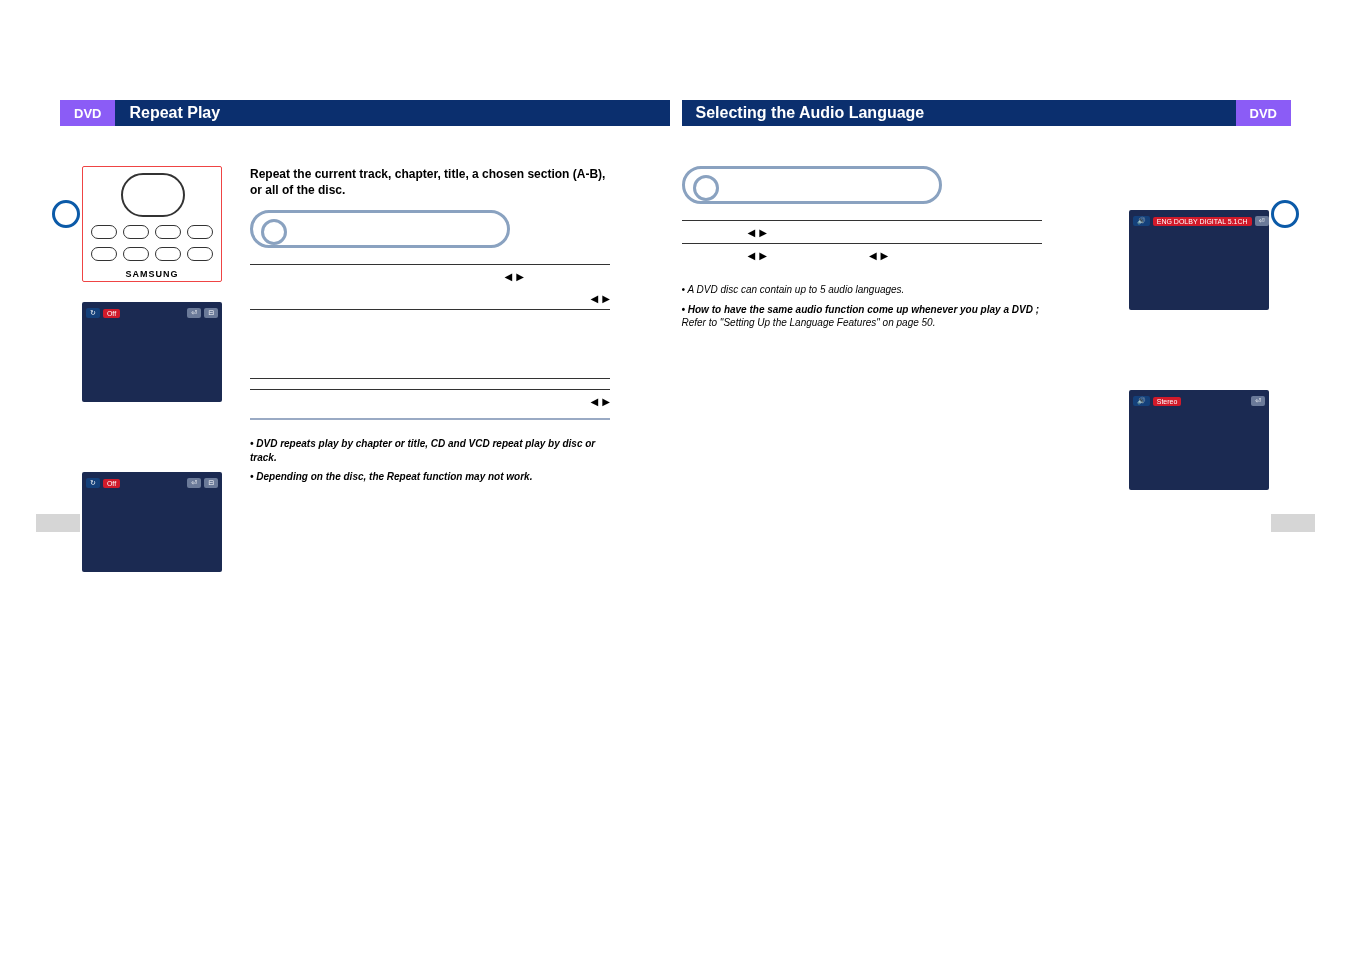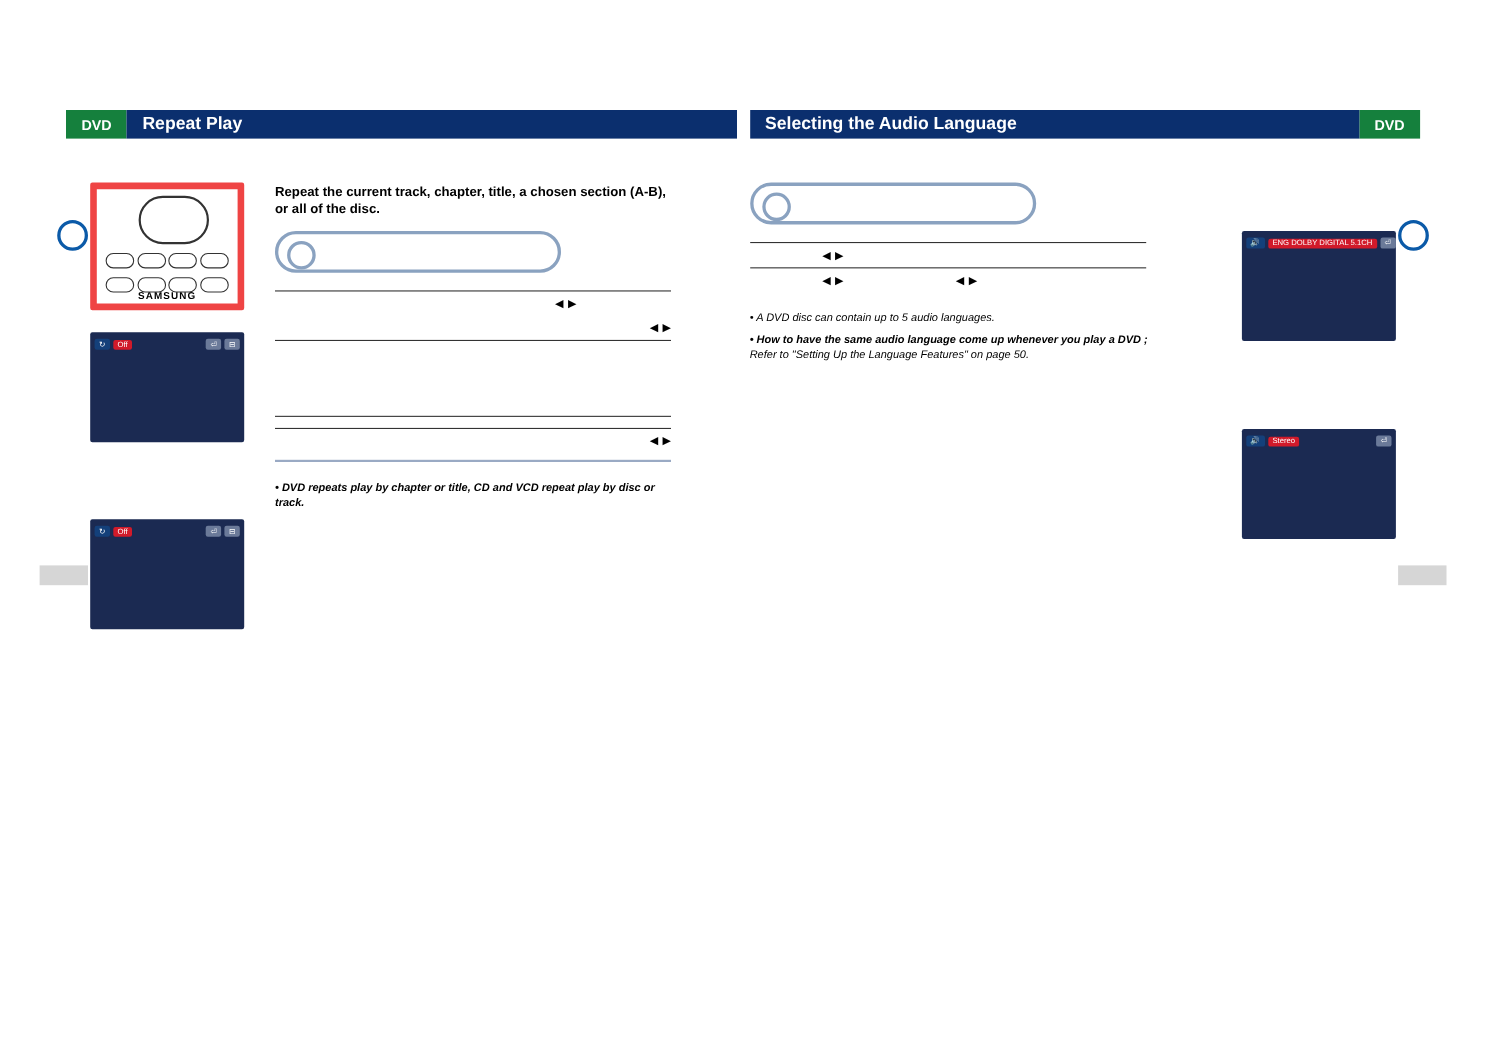--- a/index.html
+++ b/index.html
@@ -23,21 +23,21 @@
     padding: 0 60px;
     margin-top: 100px;
   }
   .header-half {
     display: flex;
     align-items: stretch;
     height: 26px;
     flex: 1;
   }
   .dvd-tag {
-    background: #15803d;
+    background: #8b5cf6;
     color: #fff;
     font-weight: bold;
     font-size: 13px;
     display: flex;
     align-items: center;
     justify-content: center;
     padding: 0 14px;
   }
   .title-bar {
     background: #0b2f6e;
@@ -81,21 +81,21 @@
     height: 28px;
     border: 3px solid #0b5aa8;
     border-radius: 50%;
   }
   .step-circle.left  { left: -8px; }
   .step-circle.right { right: -8px; }
   
   .remote-box {
     width: 140px;
     height: 116px;
-    border: 6px solid #ef4444;
+    border: 1px solid #ef4444;
     border-radius: 2px;
     background: #fff;
     position: relative;
     margin-left: 10px;
     overflow: hidden;
   }
   .remote-box .dpad {
     position: absolute;
     top: 6px; left: 38px;
     width: 64px; height: 44px;
@@ -308,20 +308,21 @@
         <hr class="sep">
         <hr class="sep" style="margin-top:10px;">
         <div class="step-body">
           <span class="spacer"></span>
             <span class="arrows"></span>
         </div>
         <hr class="thick" style="margin-top:6px;">
 
         <div class="note-list">
           <div class="row bolditalic">• DVD repeats play by chapter or title, CD and VCD repeat play by disc or track.</div>
+          <div class="row bolditalic">• Depending on the disc, the Repeat function may not work.</div>
         </div>
       </div>
     </div>
 
     <div class="page" style="padding-right:12px;">
       <div class="step-circle right"></div>
 
       <div class="body-col">
         <div class="capsule"></div>
 
@@ -334,21 +335,21 @@
         <div class="step-body">
           <span style="width:60px"></span>
             <span class="arrows"></span>
           <span style="width:90px"></span>
             <span class="arrows"></span>
         </div>
 
         <div class="note-list">
           <div class="row italic">• A DVD disc can contain up to 5 audio languages.</div>
           <div class="row">
-            <span class="bolditalic">• How to have the same audio language come up whenever you play a DVD ;</span>
+            <span class="bolditalic">• How to have the same audio function come up whenever you play a DVD ;</span>
             <span class="italic">  Refer to "Setting Up the Language Features" on page 50.</span>
           </div>
         </div>
       </div>
 
       <div class="rail right">
         <div style="height:24px"></div>
         <div class="screen">
           <div class="bar">
             <span class="chip">🔊</span>

